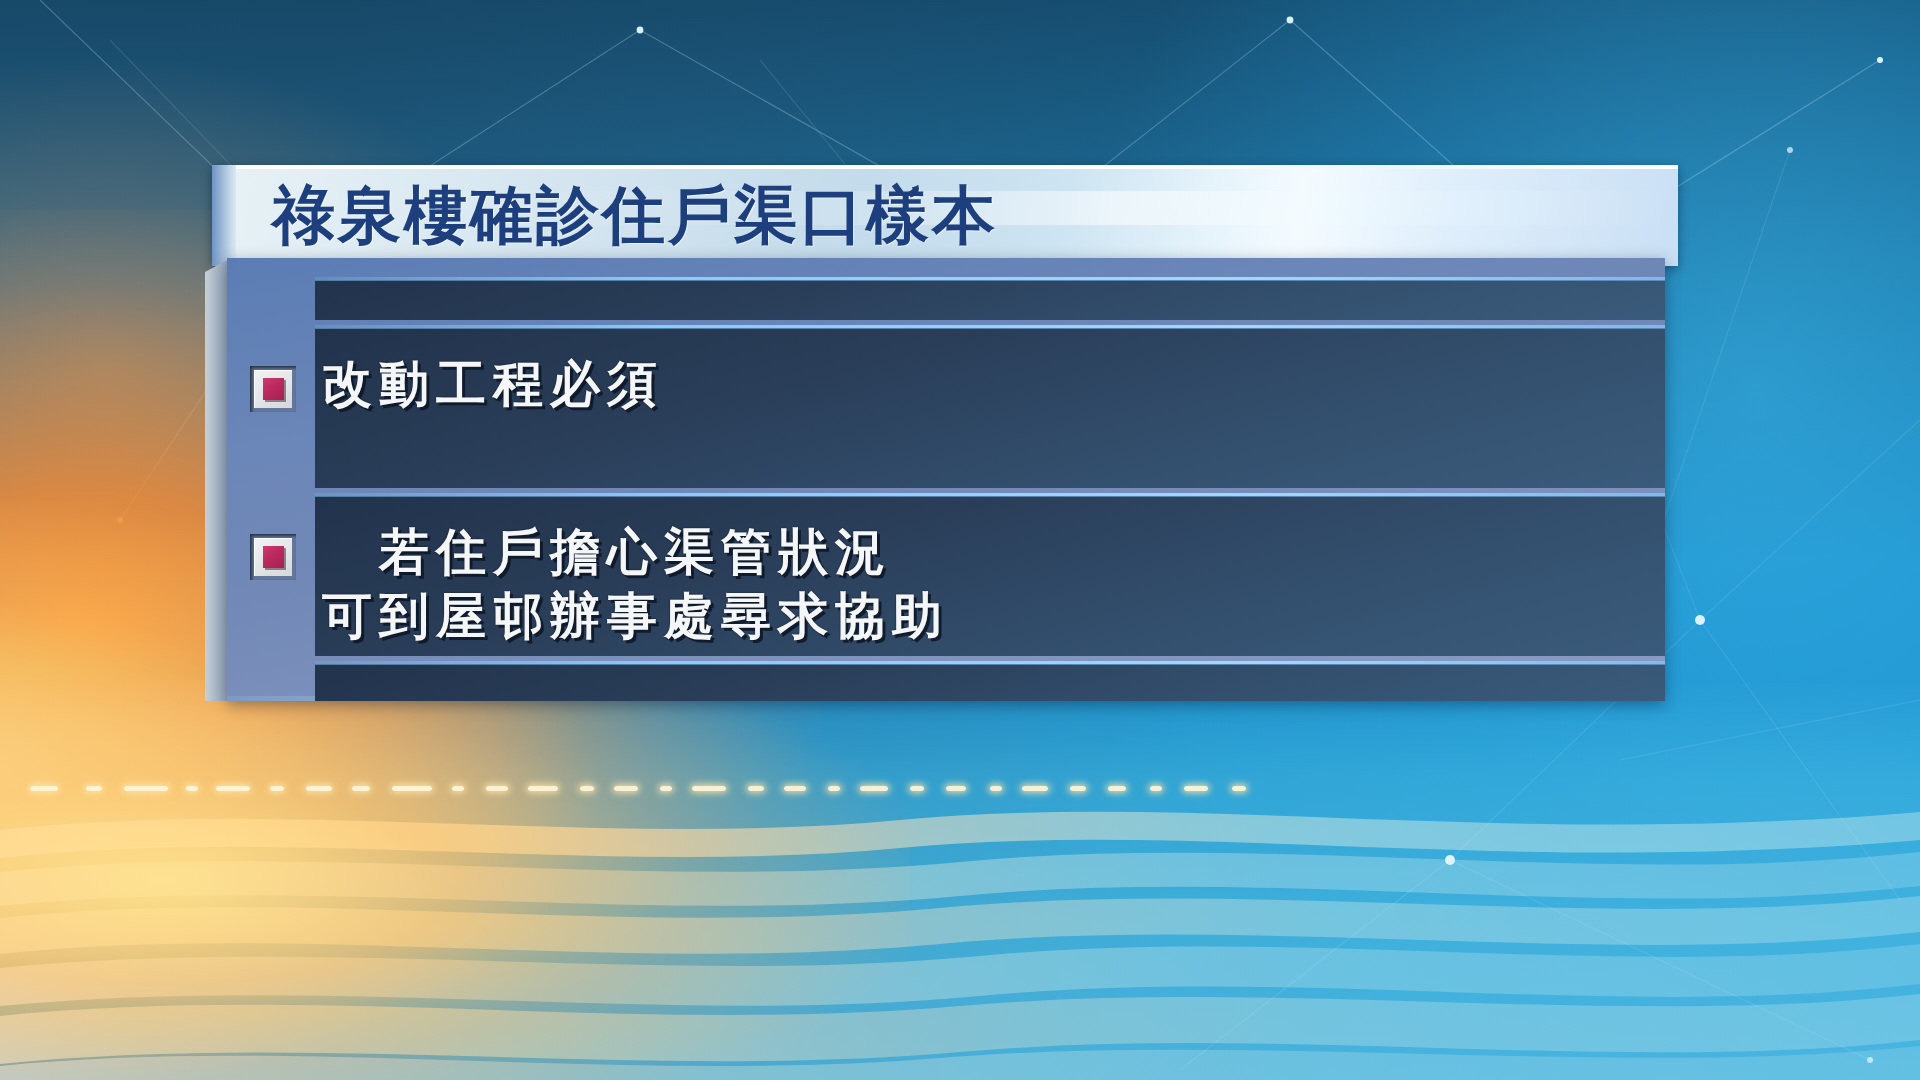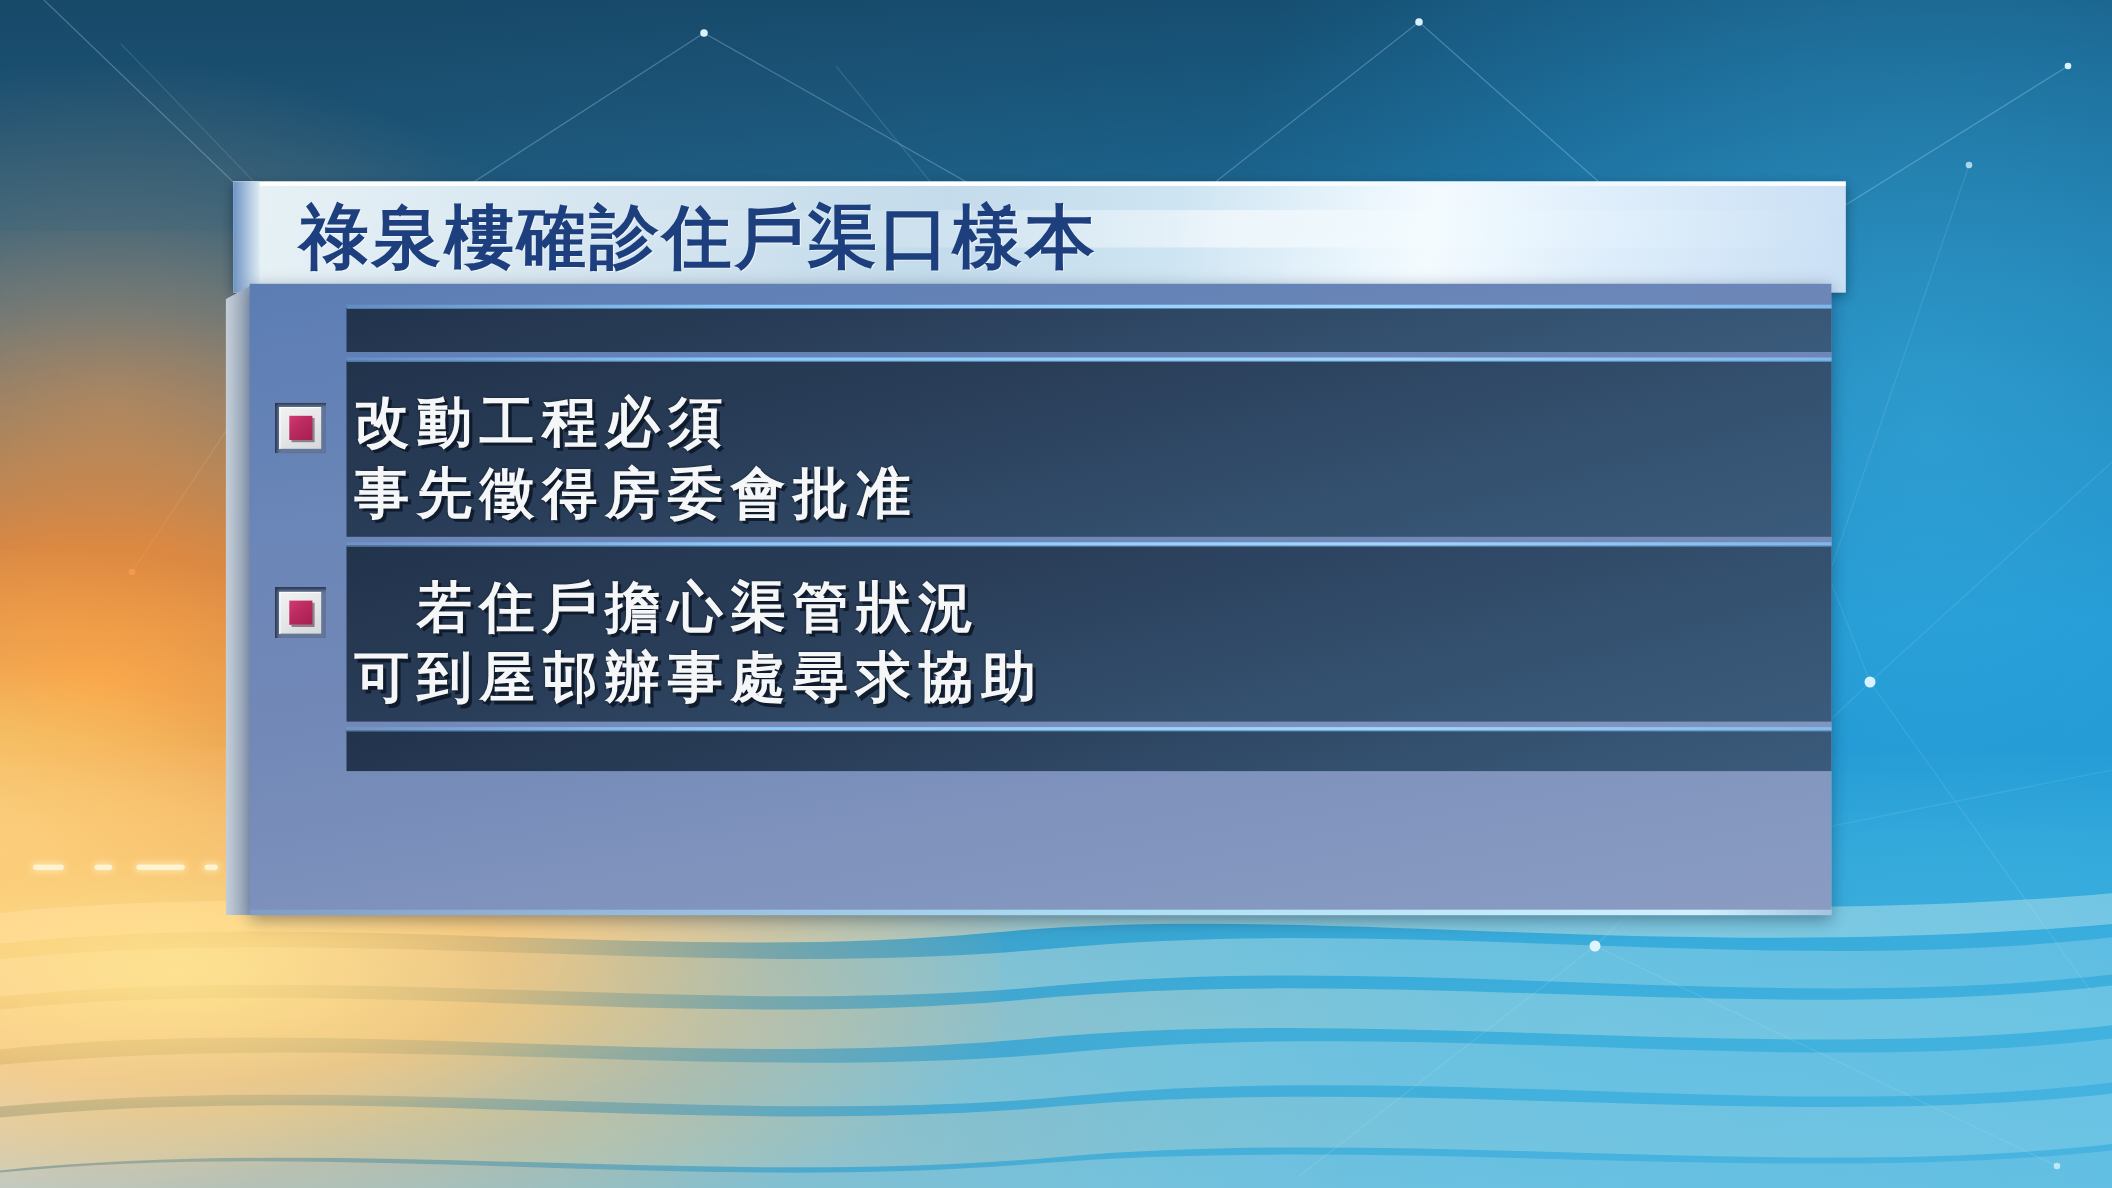--- a/index.html
+++ b/index.html
@@ -100,21 +100,21 @@
   #title-text{
     position:absolute;left:60px;top:50%;transform:translateY(-50%);
     font-family:"DejaVu Sans","Liberation Sans",sans-serif;
     font-size:63px;font-weight:bold;letter-spacing:3px;
     color:#1d3f7e;white-space:nowrap;
     text-shadow:1px 1px 0 rgba(255,255,255,.55);
   }
 
   
   #content-panel{
-    position:absolute;left:205px;top:258px;width:1460px;height:574px;border-radius:25px;
+    position:absolute;left:205px;top:258px;width:1460px;height:443px;border-radius:25px;
   }
   .panel-bevel{   
     position:absolute;left:0;top:0;width:26px;height:100%;
     background:linear-gradient(90deg,#c6cfd8 0%,#aab7c6 45%,#8ea0bb 100%);
     clip-path:polygon(0 14px,100% 0,100% 100%,0 100%);
   }
   .panel-face{
     position:absolute;left:22px;top:0;width:1438px;height:100%;
     background:linear-gradient(170deg,#5b7db4 0%,#6b86b8 28%,#7389b7 52%,#7f93bd 74%,#8a9cc2 100%);
     box-shadow:0 4px 14px rgba(0,18,45,.38);
@@ -298,21 +298,20 @@
   <div class="block" id="block-top"></div>
 
   <div class="block" id="block-one"></div>
   <div class="bullet" id="bullet-one">
     <span class="inner-frame">
       <span class="chip"></span>
     </span>
   </div>
   <div class="line-group" id="text-one">
     <div class="line">改動工程必須</div>
-    <div class="line">事先徵得房委會批准</div>
   </div>
 
   <div class="block" id="block-two"></div>
   <div class="bullet" id="bullet-two">
     <span class="inner-frame">
       <span class="chip"></span>
     </span>
   </div>
   <div class="line-group" id="text-two">
     <div class="line">若住戶擔心渠管狀況</div>

